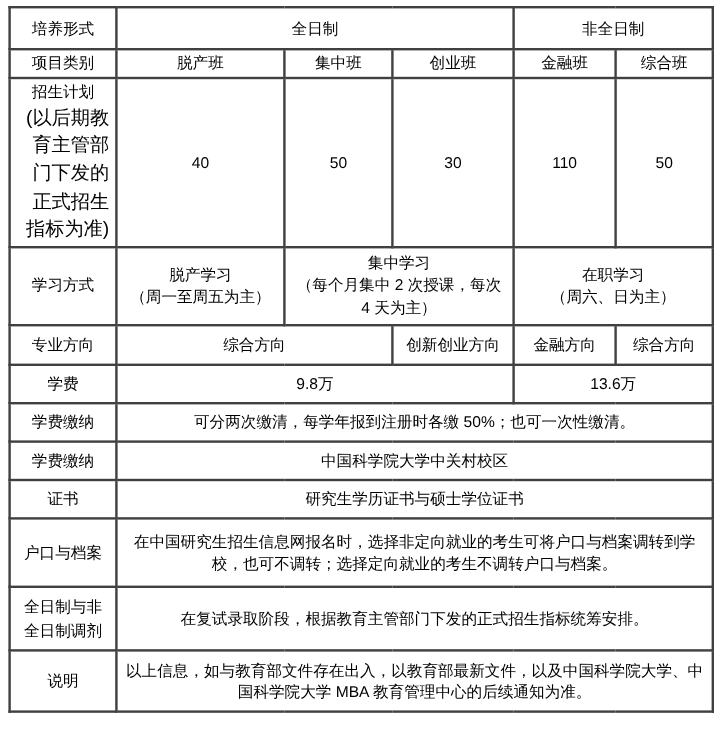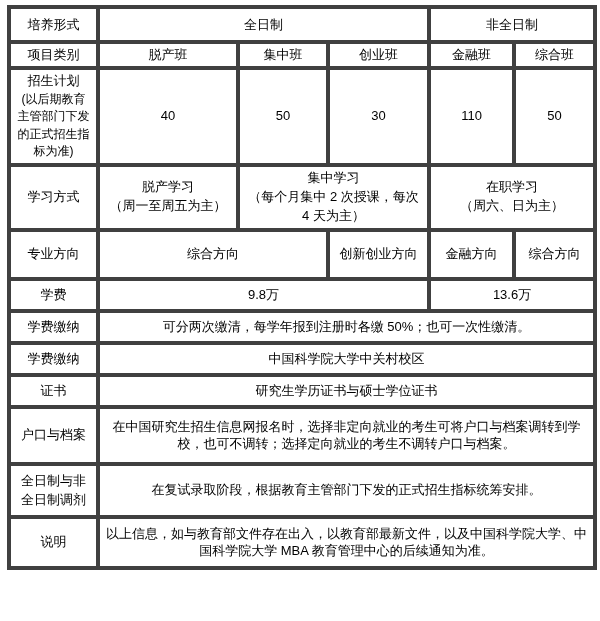--- a/index.html
+++ b/index.html
@@ -15,52 +15,53 @@
     box-sizing: border-box;
     padding: 5px 7px;
     background: #ffffff;
   }
   table.grid {
     border-collapse: collapse;
     table-layout: fixed;
     width: 586px;
   }
   table.grid td {
-    border: 4px solid #404040;
+    border: 2px solid #404040;
     text-align: center;
     vertical-align: middle;
     padding: 2px 5px;
     font-size: 13px;
     line-height: 1.35;
     overflow: hidden;
   }
   td.lab { font-size: 13px; }
   .blk { display: block; }
   .note {
     display: block;
-    font-size: 12px;
+    font-size: 16px;
     line-height: 1.45;
     margin-top: 2px;
+    text-align: right;
   }
   .narrow {
     display: inline-block;
     max-width: 70px;
     line-height: 1.5;
   }
   td.para {
     text-align: left;
     padding: 4px 9px;
     line-height: 1.55;
   }
   tr.r1  { height: 35px; }
   tr.r2  { height: 20px; }
   tr.r3  { height: 89px; }
   tr.r4  { height: 65px; }
   tr.r4 td { line-height: 1.45; }
-  tr.r5  { height: 49px; }
+  tr.r5  { height: 33px; }
   tr.r6  { height: 31px; }
   tr.r7  { height: 32px; padding-left: 24px; }
   tr.r8  { height: 32px; }
   tr.r9  { height: 32px; }
   tr.r10 { height: 33px; }
   tr.r11 { height: 32px; }
   tr.r12 { height: 57px; }
   tr.r13 { height: 53px; }
   tr.r14 { height: 51px; }
 </style>

